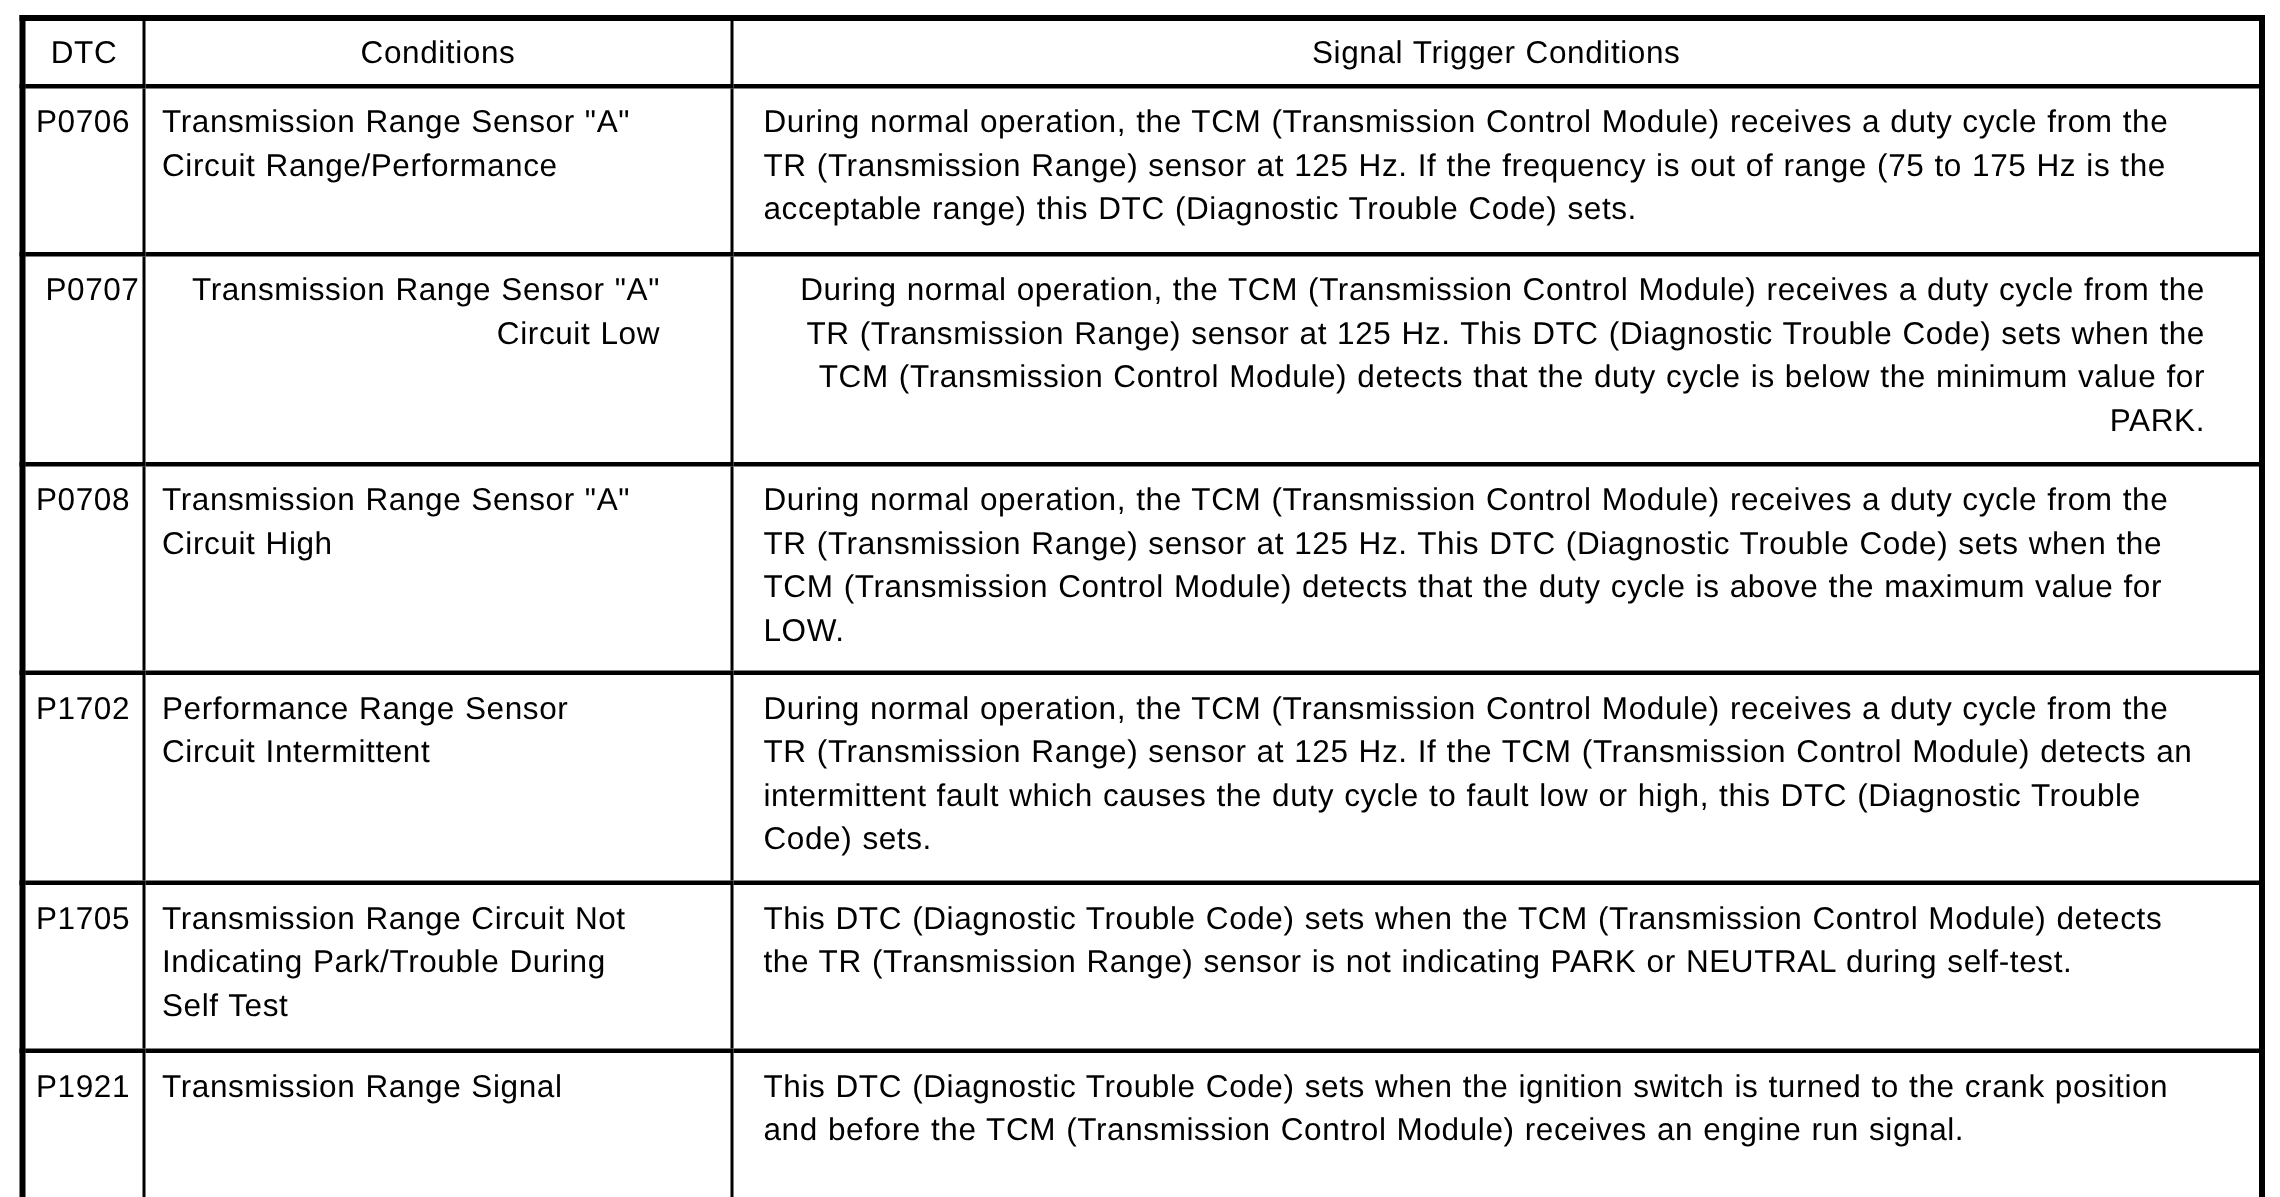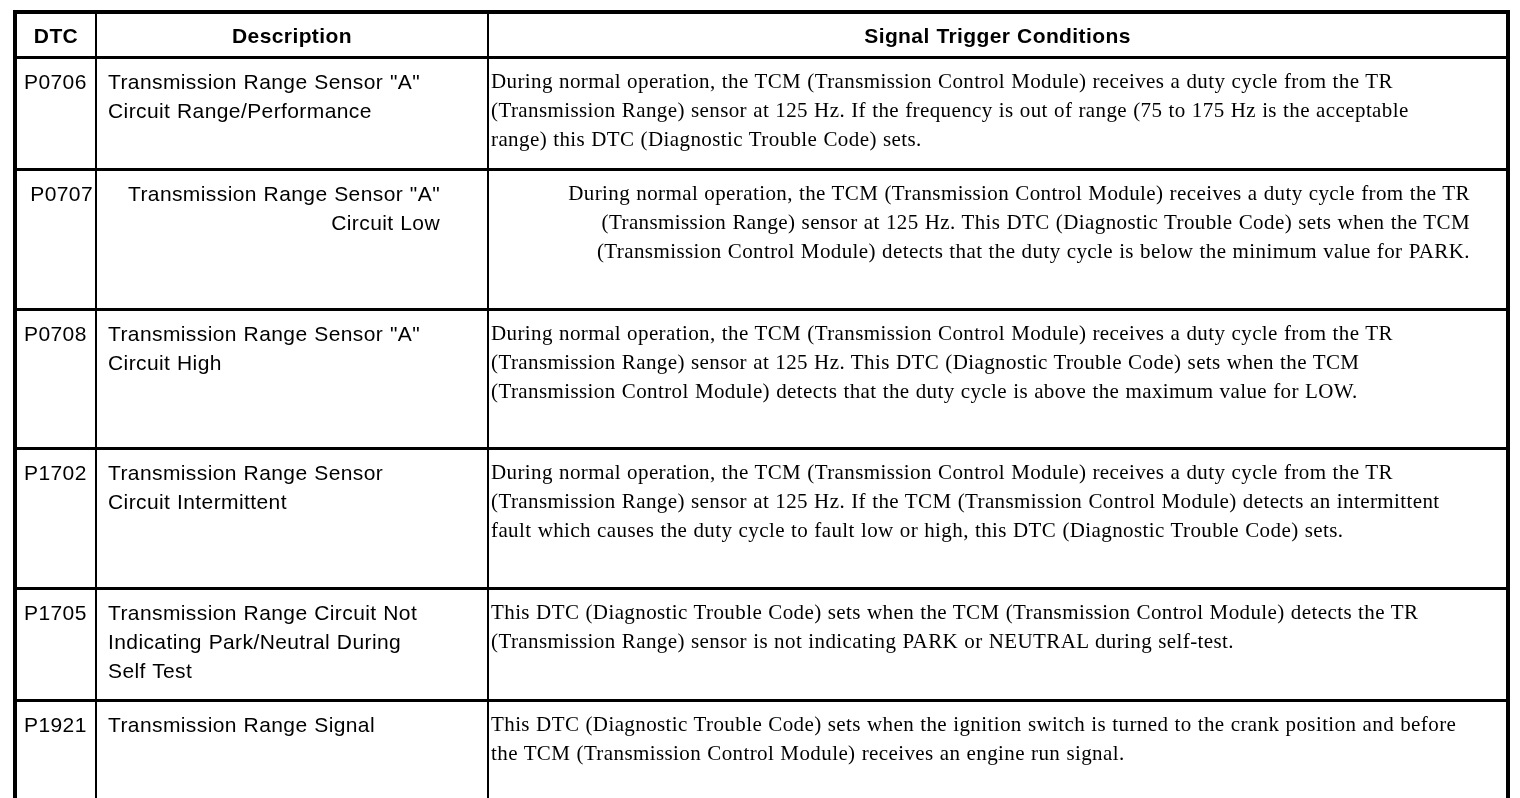--- a/index.html
+++ b/index.html
@@ -22,55 +22,55 @@
   .dtc-table th, .dtc-table td {
     border: 2px solid #000000;
     border-bottom-width: 3px;
     font-size: 21px;
     letter-spacing: 0.4px;
     line-height: 29px;
     word-spacing: 0.5px;
   }
   .dtc-table th {
     height: 38px;
-    font-weight: bold;
+    font-weight: normal;
     text-align: center;
     vertical-align: middle;
     padding: 2px 4px;
   }
   .dtc-table td {
     vertical-align: top;
     padding-top: 8px;
   }
   col.c-dtc  { width: 81px; }
   col.c-desc { width: 392px; }
   col.c-cond { width: 1020px; }
   td.dtc  { padding-left: 7px; padding-right: 2px; }
   td.desc { padding-left: 11px; padding-right: 47px; }
-  td.cond { padding-left: 2px; padding-right: 36px; font-family: Liberation Serif, serif; }
+  td.cond { padding-left: 20px; padding-right: 36px; }
   tr.r0 td { height: 100px; }
   tr.r1 td { height: 128px; text-align: right; }
   tr.r2 td { height: 127px; }
   tr.r3 td { height: 128px; }
   tr.r4 td { height: 100px; }
   tr.r5 td { height: 92px; }
 </style>
 </head>
 <body>
 
 <table class="dtc-table">
   <colgroup>
     <col class="c-dtc">
     <col class="c-desc">
     <col class="c-cond">
   </colgroup>
   <thead>
     <tr>
       <th>DTC</th>
-      <th>Description</th>
+      <th>Conditions</th>
       <th>Signal Trigger Conditions</th>
     </tr>
   </thead>
   <tbody>
     <tr class="r0">
       <td class="dtc">P0706</td>
       <td class="desc">Transmission Range Sensor "A" Circuit Range/Performance</td>
       <td class="cond">During normal operation, the TCM (Transmission Control Module) receives a duty cycle from the TR (Transmission Range) sensor at 125 Hz. If the frequency is out of range (75 to 175 Hz is the acceptable range) this DTC (Diagnostic Trouble Code) sets.</td>
     </tr>
     <tr class="r1">
@@ -78,26 +78,26 @@
       <td class="desc">Transmission Range Sensor "A" Circuit Low</td>
       <td class="cond">During normal operation, the TCM (Transmission Control Module) receives a duty cycle from the TR (Transmission Range) sensor at 125 Hz. This DTC (Diagnostic Trouble Code) sets when the TCM (Transmission Control Module) detects that the duty cycle is below the minimum value for PARK.</td>
     </tr>
     <tr class="r2">
       <td class="dtc">P0708</td>
       <td class="desc">Transmission Range Sensor "A" Circuit High</td>
       <td class="cond">During normal operation, the TCM (Transmission Control Module) receives a duty cycle from the TR (Transmission Range) sensor at 125 Hz. This DTC (Diagnostic Trouble Code) sets when the TCM (Transmission Control Module) detects that the duty cycle is above the maximum value for LOW.</td>
     </tr>
     <tr class="r3">
       <td class="dtc">P1702</td>
-      <td class="desc">Transmission Range Sensor Circuit Intermittent</td>
+      <td class="desc">Performance Range Sensor Circuit Intermittent</td>
       <td class="cond">During normal operation, the TCM (Transmission Control Module) receives a duty cycle from the TR (Transmission Range) sensor at 125 Hz. If the TCM (Transmission Control Module) detects an intermittent fault which causes the duty cycle to fault low or high, this DTC (Diagnostic Trouble Code) sets.</td>
     </tr>
     <tr class="r4">
       <td class="dtc">P1705</td>
-      <td class="desc">Transmission Range Circuit Not Indicating Park/Neutral During Self Test</td>
+      <td class="desc">Transmission Range Circuit Not Indicating Park/Trouble During Self Test</td>
       <td class="cond">This DTC (Diagnostic Trouble Code) sets when the TCM (Transmission Control Module) detects the TR (Transmission Range) sensor is not indicating PARK or NEUTRAL during self-test.</td>
     </tr>
     <tr class="r5">
       <td class="dtc">P1921</td>
       <td class="desc">Transmission Range Signal</td>
       <td class="cond">This DTC (Diagnostic Trouble Code) sets when the ignition switch is turned to the crank position and before the TCM (Transmission Control Module) receives an engine run signal.</td>
     </tr>
   </tbody>
 </table>
 

